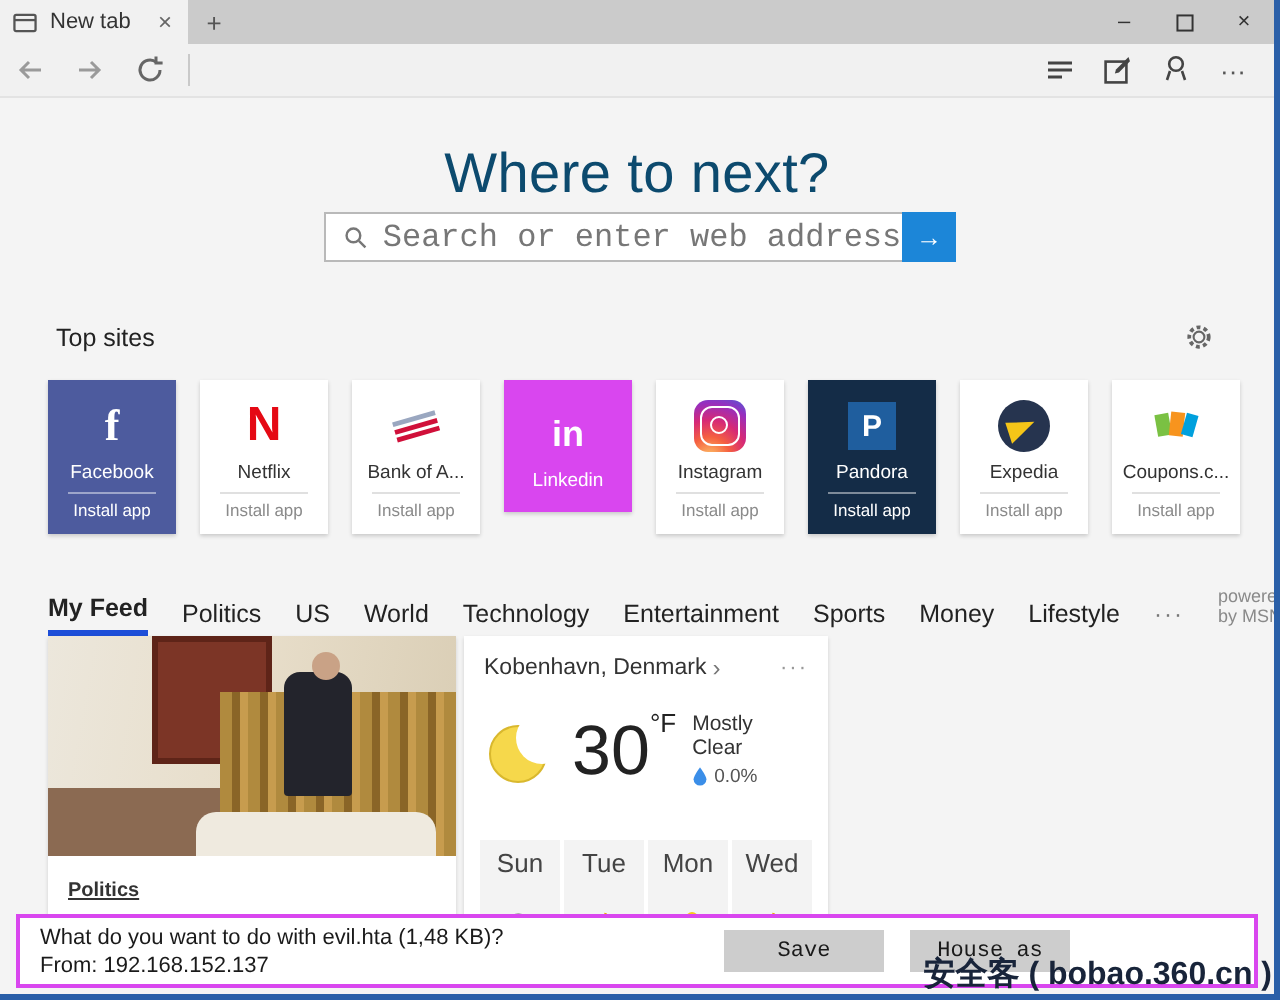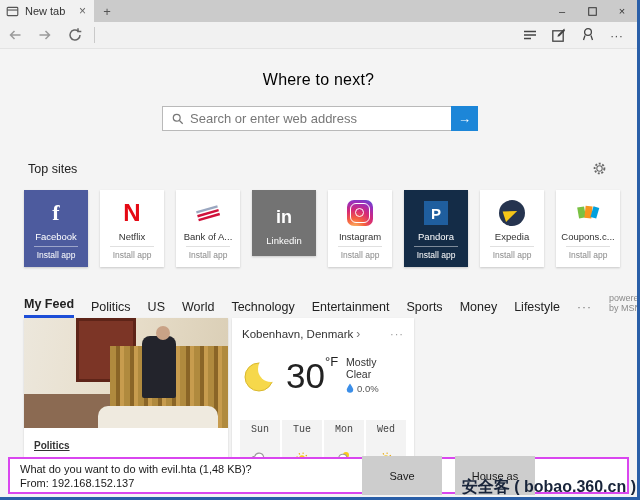--- a/index.html
+++ b/index.html
@@ -18,42 +18,42 @@
 
   
   .toolbar { position:absolute; top:22px; left:0; right:0; height:27px; background:#f1f1f1; display:flex; align-items:center; border-bottom:1px solid #e3e3e3; }
   .nav-btn { width:30px; height:27px; display:flex; align-items:center; justify-content:center; }
   .toolbar-divider { width:1px; height:16px; background:#c9c9c9; margin:0 4px; }
   .toolbar-right { margin-left:auto; display:flex; align-items:center; padding-right:6px; }
   .tool-btn { width:29px; height:27px; display:flex; align-items:center; justify-content:center; color:#555; font-size:13px; }
 
   
   .content { position:absolute; top:50px; left:0; right:0; bottom:0; background:#f4f4f4; }
-  .heading { position:absolute; top:21px; left:0; width:100%; text-align:center; font-size:16px; font-weight:300; color:#000000; letter-spacing:.2px; }
+  .heading { position:absolute; top:21px; left:0; width:100%; text-align:center; font-size:28px; font-weight:300; color:#0c4a6e; letter-spacing:.2px; }
   .searchwrap { position:absolute; top:56px; left:162px; width:316px; height:25px; background:#fff; border:1px solid #b9b9b9; display:flex; align-items:center; }
   .search-icon { padding:0 6px 0 9px; display:flex; }
-  .search-input { flex:1; border:none; outline:none; font-size:13px; color:#333; background:transparent; font-family:Liberation Sans, sans-serif; }
+  .search-input { flex:1; border:none; outline:none; font-size:16px; color:#333; background:transparent; font-family:Liberation Mono, monospace;text-align:center; }
   .search-input::placeholder { color:#777; }
   .go-btn { width:27px; height:25px; margin:-1px; background:#1c86d8; color:#fff; display:flex; align-items:center; justify-content:center; font-size:13px; border:none; }
 
   .topsites-head { position:absolute; top:111px; left:28px; right:24px; display:flex; align-items:center; }
   .topsites-title { font-size:12.5px; color:#222; }
   .gear-btn { margin-left:auto; margin-right:6px; display:flex; }
 
   
   .tiles { position:absolute; top:140px; left:24px; display:flex; gap:12px; }
   .tile { width:64px; height:77px; background:#fff; box-shadow:0 1px 2px rgba(0,0,0,.18); display:flex; flex-direction:column; align-items:center; padding-top:8px; }
   .tile-logo { height:30px; display:flex; align-items:center; justify-content:center; }
   .tile-label { font-size:9.5px; color:#333; margin-top:3px; white-space:nowrap; }
   .tile-divider { width:44px; height:1px; background:#e0e0e0; margin:4px 0 3px; }
   .tile-install { font-size:8.5px; color:#8a8a8a; }
   .tile.colored .tile-label, .tile.colored .tile-install { color:#fff; }
   .tile.colored .tile-divider { background:rgba(255,255,255,.45); }
   .tile-facebook { background:#4d5b9e; }
-  .tile-linkedin { background:#737373; height:66px; justify-content:flex-start; padding-top:12px; }
+  .tile-linkedin { background:#d946ef; height:66px; justify-content:flex-start; padding-top:12px; }
   .tile-pandora { background:#142c47; }
   .logo-f { color:#fff; font-size:22px; font-weight:bold; font-family:"Liberation Serif",serif; }
   .logo-n { color:#e50914; font-size:24px; font-weight:bold; }
   .logo-in { color:#fff; font-size:18px; font-weight:bold; }
   .logo-p { width:24px; height:24px; background:#1f5e9e; color:#fff; font-size:15px; font-weight:bold; display:flex; align-items:center; justify-content:center; }
   .logo-ig { width:26px; height:26px; border-radius:7px; background:radial-gradient(circle at 30% 110%, #fdc468 0%, #f56040 30%, #d62976 55%, #962fbf 80%, #4f5bd5 100%); position:relative; }
   .logo-ig::before { content:""; position:absolute; inset:3px; border:1.5px solid #fff; border-radius:6px; }
   .logo-ig::after { content:""; position:absolute; left:8px; top:8px; width:7px; height:7px; border:1.5px solid #fff; border-radius:50%; }
   .logo-exp { width:26px; height:26px; border-radius:50%; background:#26344f; position:relative; }
   .logo-exp::after { content:""; position:absolute; left:5px; top:9px; width:0; height:0; border-left:14px solid #f5c518; border-top:4px solid transparent; border-bottom:7px solid transparent; transform:rotate(-18deg); }
@@ -99,29 +99,29 @@
   .weather-menu { margin-left:auto; color:#999; font-size:11px; letter-spacing:1px; }
   .weather-main { display:flex; align-items:center; margin-top:14px; }
   .temp-num { font-size:35px; font-weight:300; color:#222; line-height:1; margin-left:4px; }
   .temp-unit { font-size:13px; color:#222; vertical-align:top; position:relative; top:-14px; }
   .weather-right { margin-left:8px; }
   .condition { font-size:10.5px; color:#333; }
   .precip { display:flex; gap:3px; margin-top:3px; }
   .precip-val { font-size:9.5px; color:#555; }
   .forecast { position:absolute; left:8px; right:8px; top:102px; display:flex; gap:2px; }
   .daybox { flex:1; background:#f3f3f3; text-align:center; padding:4px 0 14px; }
-  .dayname { font-size:10px; color:#444; margin-bottom:16px;font-family:Liberation Mono, monospace; }
+  .dayname { font-size:13px; color:#444; margin-bottom:16px; }
 
   
   .dlbar { position:absolute; left:8px; top:407px; width:621px; height:37px; background:#fff; border:2px solid #d946ef; display:flex; align-items:center; z-index:5; }
   .dl-text { padding-left:10px; }
   .dl-line1 { font-size:11px; color:#1a1a1a; }
   .dl-line2 { font-size:11px; color:#1a1a1a; margin-top:2px; }
   .dl-buttons { margin-left:auto; margin-right:92px; display:flex; gap:13px; }
-  .dl-btn { width:80px; height:39px; background:#cdcdcd; border:none; font-size:11px; color:#1a1a1a; font-family:Liberation Sans, sans-serif; }
+  .dl-btn { width:80px; height:21px; background:#cdcdcd; border:none; font-size:11px; color:#1a1a1a; font-family:Liberation Mono, monospace; }
 
   .watermark { position:absolute; right:1px; top:412px; z-index:6; font-size:16px; font-weight:bold; color:#18243a; white-space:nowrap;margin-top:15px; }
 </style>
 </head>
 <body>
 
 <div class="window">
 
   <div class="tabbar">
     <div class="tab">

